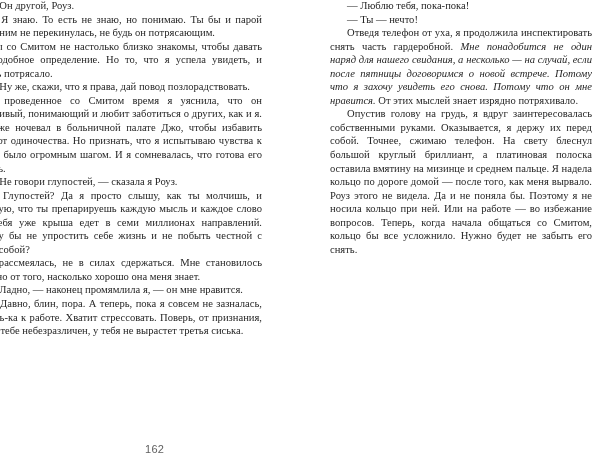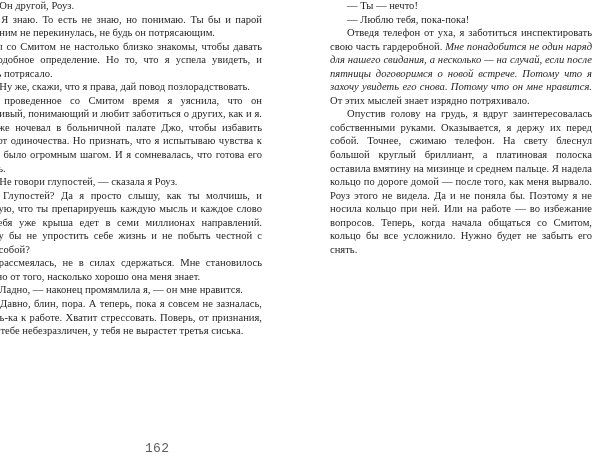--- a/index.html
+++ b/index.html
@@ -68,25 +68,25 @@
 
   .text-block p.dialogue {
     text-indent: 17px;
   }
 
   em.inner-voice {
   }
 
   .page-number {
     position: absolute;
-    font-size: 13px;
+    font-size: 11px;
     line-height: 10px;
     color: #5e5e5e;
     letter-spacing: 0.3px;
-    font-family: Liberation Mono, monospace;
+    font-family: Liberation Sans, sans-serif;
   }
 
   .page-left .page-number {
     left: 145px;
     top: 444px;
   }
 
   .gutter {
     position: absolute;
     left: 300px;
@@ -113,22 +113,22 @@
       <p class="dialogue">— Ладно, — наконец промямлила я, — он мне нравится.</p>
       <p class="dialogue">— Давно, блин, пора. А теперь, пока я совсем не зазналась, вернусь-ка к работе. Хватит стрессовать. Поверь, от признания, что он тебе небезразличен, у тебя не вырастет третья сиська.</p>
     </div>
     <div class="page-number">162</div>
   </div>
 
   <div class="gutter"></div>
 
   <div class="page page-right">
     <div class="text-block">
+      <p class="dialogue">— Люблю тебя, пока-пока!</p>
       <p class="dialogue">— Ты — нечто!</p>
-      <p class="dialogue">— Люблю тебя, пока-пока!</p>
       <p>
-        <span>Отведя телефон от уха, я заботиться инспектировать свою часть гардеробной. </span><em class="inner-voice">Мне понадобится не один наряд для нашего свидания, а несколько — на случай, если после пятницы договоримся о новой встрече. Потому что я захочу увидеть его снова. Потому что он мне нравится.</em><span> От этих мыслей знает изрядно потряхивало.</span>
+        <span>Отведя телефон от уха, я продолжила инспектировать снять часть гардеробной. </span><em class="inner-voice">Мне понадобится не один наряд для нашего свидания, а несколько — на случай, если после пятницы договоримся о новой встрече. Потому что я захочу увидеть его снова. Потому что он мне нравится.</em><span> От этих мыслей знает изрядно потряхивало.</span>
       </p>
       <p>Опустив голову на грудь, я вдруг заинтересовалась собственными руками. Оказывается, я держу их перед собой. Точнее, сжимаю телефон. На свету блеснул большой круглый бриллиант, а платиновая полоска оставила вмятину на мизинце и среднем пальце. Я надела кольцо по дороге домой — после того, как меня вырвало. Роуз этого не видела. Да и не поняла бы. Поэтому я не носила кольцо при ней. Или на работе — во избежание вопросов. Теперь, когда начала общаться со Смитом, кольцо бы все усложнило. Нужно будет не забыть его снять.</p>
     </div>
   </div>
 
 </div>
 
 </body></html>

